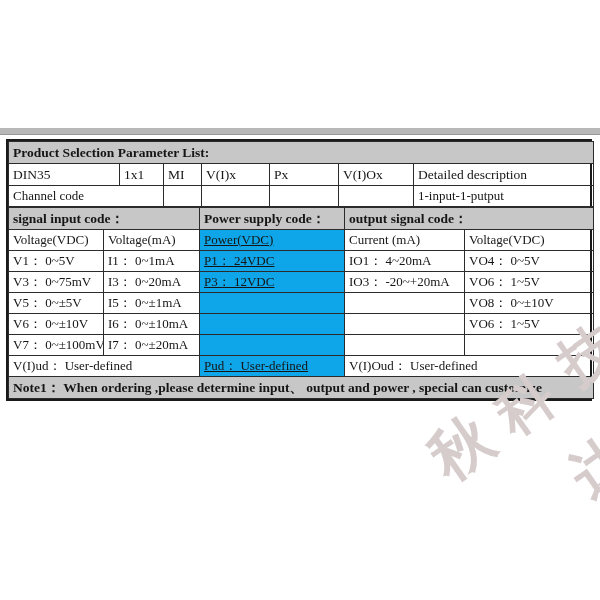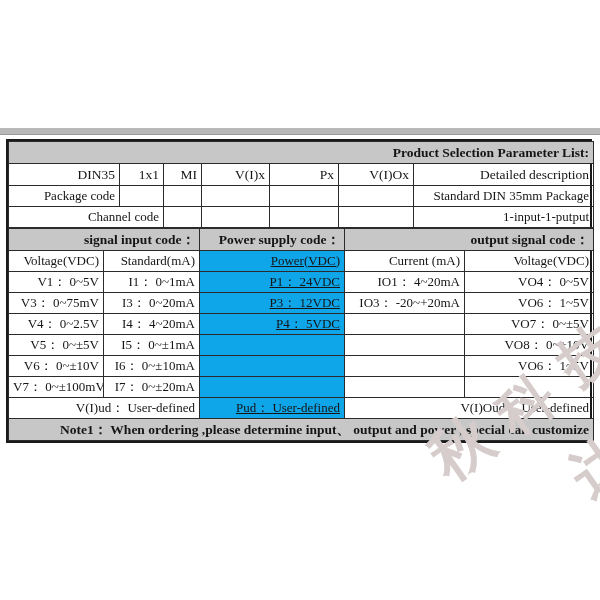--- a/index.html
+++ b/index.html
@@ -2,21 +2,21 @@
 <html><head>
 <meta charset="utf-8">
 <style>
   html,body{margin:0;padding:0;background:#fff;}
   .page{position:relative;width:600px;height:600px;background:#ffffff;overflow:hidden;
         font-family:"Liberation Serif","DejaVu Serif",serif;color:#151515;}
   .top-strip{position:absolute;left:0;top:128px;width:600px;height:6px;
              background:#b8b8b8;border-bottom:1px solid #989898;}
   .table-wrap{position:absolute;left:6px;top:139px;width:586px;
               border:2px solid #1a1a1a;background:#fff;box-sizing:border-box;}
-  table{border-collapse:collapse;table-layout:fixed;width:100%;text-align:right;}
+  table{border-collapse:collapse;table-layout:fixed;width:100%;}
   td{border:1px solid #2b2b2b;padding:0 4px;height:20px;font-size:13px;
      line-height:1.15;overflow:hidden;white-space:nowrap;vertical-align:middle;}
   .hdr{background:#c7c7c7;font-weight:bold;}
   .shade{background:#0ea5e9;text-decoration:underline;}
   .bold{font-weight:normal;}
   .h21{height:21px;}
   .fs14{font-size:13.5px;}
   .wm{position:absolute;pointer-events:none;color:#d6cccc;
       font-family:"DejaVu Sans",sans-serif;z-index:5;}
   .wm span{position:absolute;display:block;transform:rotate(-35deg);font-weight:bold;}
@@ -47,29 +47,20 @@
       <tr>
         <td class="bold fs14 h21">DIN35</td>
         <td class="bold fs14 h21">1x1</td>
         <td class="bold fs14 h21">MI</td>
         <td class="bold fs14 h21">V(I)x</td>
         <td class="bold fs14 h21">Px</td>
         <td class="bold fs14 h21">V(I)Ox</td>
         <td class="bold fs14 h21">Detailed description</td>
       </tr>
       <tr>
-        <td>Package code</td>
-        <td></td>
-        <td></td>
-        <td></td>
-        <td></td>
-        <td></td>
-        <td>Standard DIN 35mm Package</td>
-      </tr>
-      <tr>
         <td colspan="2">Channel code</td>
         <td></td>
         <td></td>
         <td></td>
         <td></td>
         <td>1-input-1-putput</td>
       </tr>
     </tbody>
       </table>
 
@@ -82,45 +73,38 @@
           <col style="width:129px">
       </colgroup>
       <tbody>
           <tr>
         <td colspan="2" class="hdr fs14 h21">signal input code：</td>
         <td class="hdr fs14 h21">Power supply code：</td>
         <td colspan="2" class="hdr fs14 h21">output signal code：</td>
       </tr>
       <tr>
         <td>Voltage(VDC)</td>
-        <td>Standard(mA)</td>
+        <td>Voltage(mA)</td>
         <td class="shade">Power(VDC)</td>
         <td>Current (mA)</td>
         <td>Voltage(VDC)</td>
       </tr>
       <tr>
         <td>V1： 0~5V</td>
         <td>I1： 0~1mA</td>
         <td class="shade">P1： 24VDC</td>
         <td>IO1： 4~20mA</td>
         <td>VO4： 0~5V</td>
       </tr>
       <tr>
         <td>V3： 0~75mV</td>
         <td>I3： 0~20mA</td>
         <td class="shade">P3： 12VDC</td>
         <td>IO3： -20~+20mA</td>
         <td>VO6： 1~5V</td>
-      </tr>
-      <tr>
-        <td>V4： 0~2.5V</td>
-        <td>I4： 4~20mA</td>
-        <td class="shade">P4： 5VDC</td>
-        <td></td>
-        <td>VO7： 0~±5V</td>
       </tr>
       <tr>
         <td>V5： 0~±5V</td>
         <td>I5： 0~±1mA</td>
         <td class="shade"></td>
         <td></td>
         <td>VO8： 0~±10V</td>
       </tr>
       <tr>
         <td>V6： 0~±10V</td>

